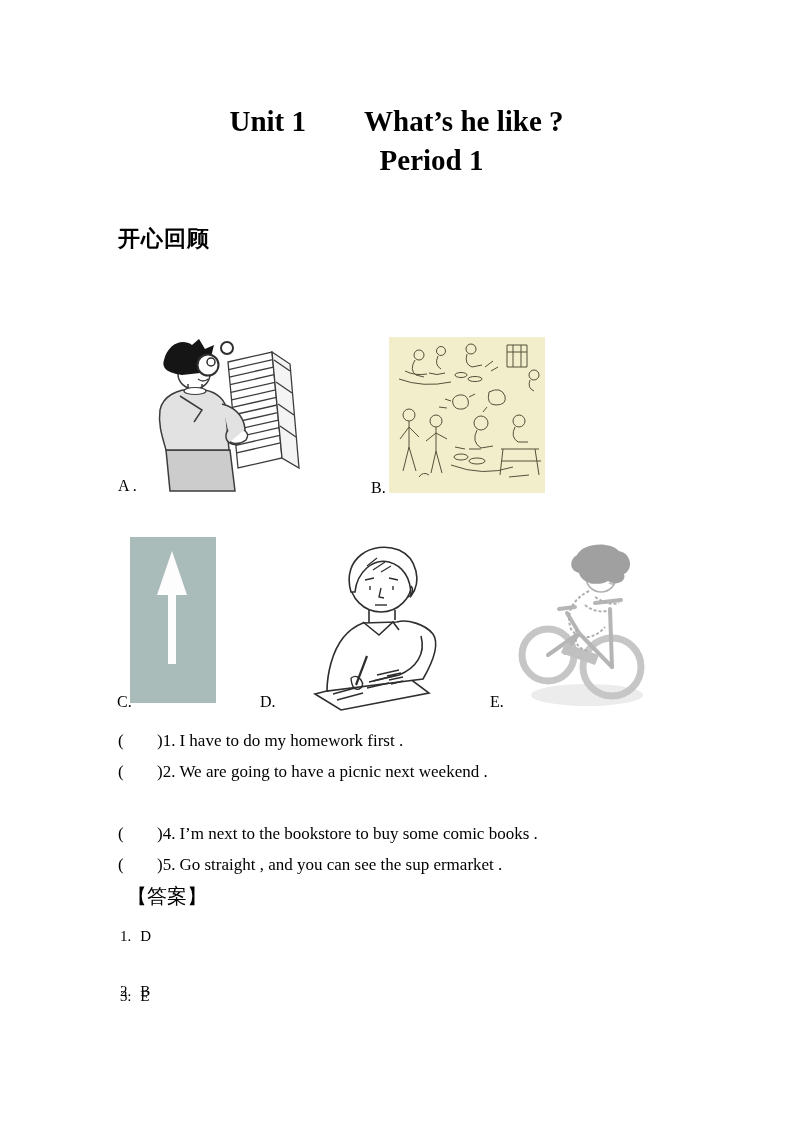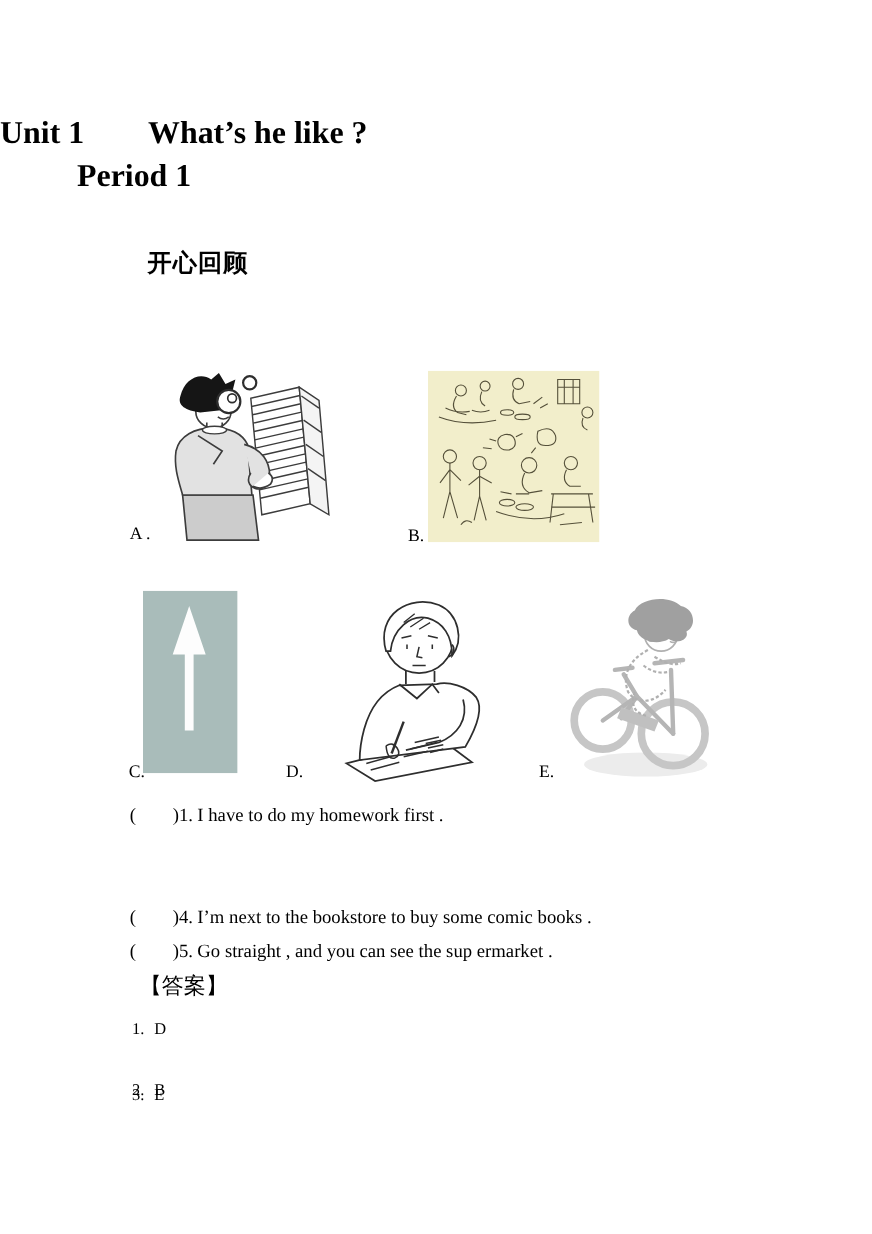--- a/index.html
+++ b/index.html
@@ -6,27 +6,27 @@
   .page{
     position:relative;
     width:793px;height:1122px;
     background:#ffffff;
     overflow:hidden;
     font-family:"Liberation Serif", serif;
     color:#000;
   }
   .abs{position:absolute;}
   
-  .title-line{left:0;width:793px;text-align:left;
+  .title-line{left:0;width:793px;text-align:center;
     font-family:"Liberation Serif", serif;font-weight:bold;font-size:29px;line-height:34px;}
   .title-line .gap{display:inline-block;width:58px;}
   .title-period{text-indent:70px;}
   
   .cn-heading{left:118px;top:224px;font-family:"DejaVu Sans","Liberation Sans",sans-serif;
-    font-weight:bold;font-size:22px;letter-spacing:1px;margin-left:16px;}
+    font-weight:bold;font-size:22px;letter-spacing:1px;}
   .cn-instruction{left:118px;top:270px;font-family:"DejaVu Sans","Liberation Sans",sans-serif;
     font-weight:bold;font-size:15px;}
   
   .pic-label{font-size:16px;font-family:"Liberation Serif",serif;}
   
   .q-row{left:118px;font-size:17px;line-height:20px;font-family:"Liberation Serif",serif;white-space:nowrap;}
   .q-open{display:inline-block;width:39px;}
   .q-text{margin-left:4px;}
   
   .ans-heading{left:127px;top:883px;font-family:"DejaVu Sans","Liberation Sans",sans-serif;
@@ -212,20 +212,23 @@
       <path d="M94,40 q3,2 6,0" fill="none" stroke="#b0b0b0" stroke-width="1.4"></path>
 
       <path d="M62,12 C68,0 94,-2 104,8 C116,10 119,26 109,31 C112,39 100,43 93,38 C83,44 66,40 64,30 C54,28 54,16 62,12 Z" fill="#a0a0a0"></path>
     </svg>
   </div>
   <div class="abs pic-label" style="left:490px;top:693px;">E.</div>
 
   <div class="abs q-row" style="top:731px;">
     <span class="q-open">(</span><span>)1.</span><span class="q-text">I have to do my homework first .</span>
   </div>
+  <div class="abs q-row" style="top:762px;">
+    <span class="q-open">(</span><span>)2.</span><span class="q-text">We are going to have a picnic next weekend .</span>
+  </div>
   <div class="abs q-row" style="top:824px;">
     <span class="q-open">(</span><span>)4.</span><span class="q-text">I’m next to the bookstore to buy some comic books .</span>
   </div>
   <div class="abs q-row" style="top:855px;">
     <span class="q-open">(</span><span>)5.</span><span class="q-text">Go straight , and you can see the sup ermarket .</span>
   </div>
 
   <div class="abs ans-heading">【答案】</div>
   <div class="abs ans-row" style="top:928px;">
     <span class="ans-num">1.</span><span>D</span>

